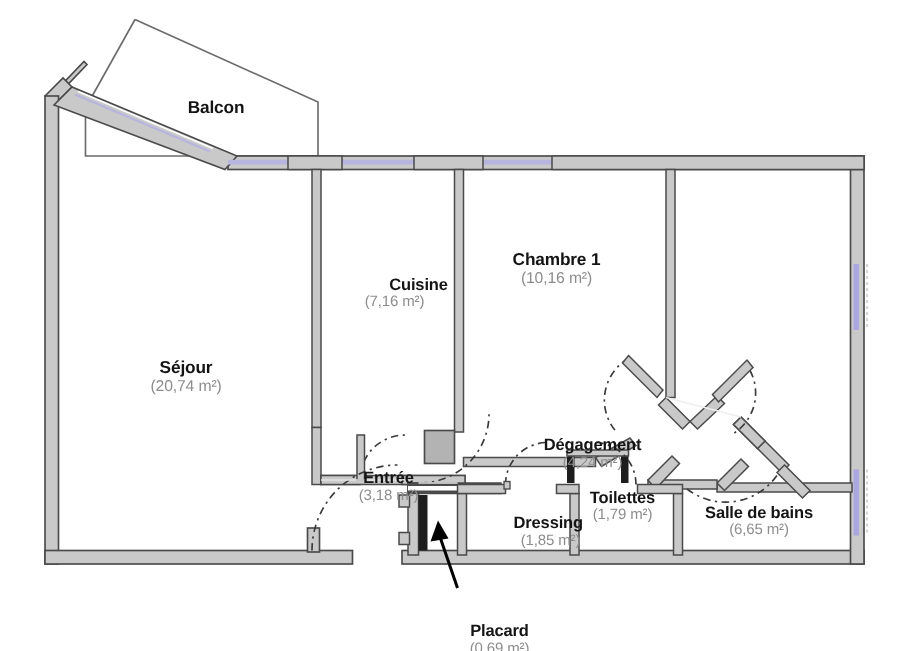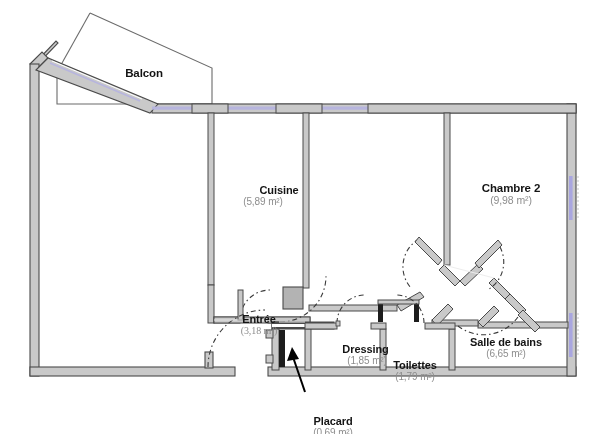--- a/index.html
+++ b/index.html
@@ -174,44 +174,52 @@
     <polygon points="292,347 287,361 299,359" fill="#000000"></polygon>
   </g>
 
 </svg>
 
 <div class="rlabel" style="left:144px;top:73px;">
   <span class="rname" style="font-size:11.5px;">Balcon</span>
   <span class="rarea" style="font-size:10.5px;"></span>
 </div>
 
+<div class="rlabel" style="left:124px;top:252px;">
+  <span class="rname" style="font-size:11.5px;">Séjour</span>
+  <span class="rarea" style="font-size:10.5px;">(20,74 m²)</span>
+</div>
 
 <div class="rlabel" style="left:263px;top:196px;">
   <span class="rname" style="font-size:11px;margin-left:32px;">Cuisine</span>
-  <span class="rarea" style="font-size:10px;">(5,89 m²)</span>
-</div>
-
-
-<div class="rlabel" style="left:511px;top:194px;">
-  <span class="rname" style="font-size:11.5px;">Chambre 2</span>
-  <span class="rarea" style="font-size:10.5px;">(9,98 m²)</span>
-</div>
-
+  <span class="rarea" style="font-size:10px;">(7,16 m²)</span>
+</div>
+
+<div class="rlabel" style="left:371px;top:180px;">
+  <span class="rname" style="font-size:11.5px;">Chambre 1</span>
+  <span class="rarea" style="font-size:10.5px;">(10,16 m²)</span>
+</div>
+
+
+<div class="rlabel" style="left:395px;top:303px;">
+  <span class="rname" style="font-size:11px;">Dégagement</span>
+  <span class="rarea" style="font-size:10px;">(4,24 m²)</span>
+</div>
 
 <div class="rlabel" style="left:247px;top:325px;margin-left:12px;">
   <span class="rname" style="font-size:11px;">Entrée</span>
-  <span class="rarea" style="font-size:10px;font-family:Liberation Serif, serif;">(3,18 m²)</span>
+  <span class="rarea" style="font-size:10px;">(3,18 m²)</span>
 </div>
 
 <div class="rlabel" style="left:345px;top:355px;">
   <span class="rname" style="font-size:11px;padding-left:41px;">Dressing</span>
   <span class="rarea" style="font-size:10px;margin-left:44px;">(1,85 m²)</span>
 </div>
 
-<div class="rlabel" style="left:415px;top:371px;">
+<div class="rlabel" style="left:415px;top:338px;">
   <span class="rname" style="font-size:11px;">Toilettes</span>
   <span class="rarea" style="font-size:10px;">(1,79 m²)</span>
 </div>
 
 <div class="rlabel" style="left:506px;top:348px;">
   <span class="rname" style="font-size:11px;">Salle de bains</span>
   <span class="rarea" style="font-size:10px;">(6,65 m²)</span>
 </div>
 
 <div class="rlabel" style="left:333px;top:427px;">

